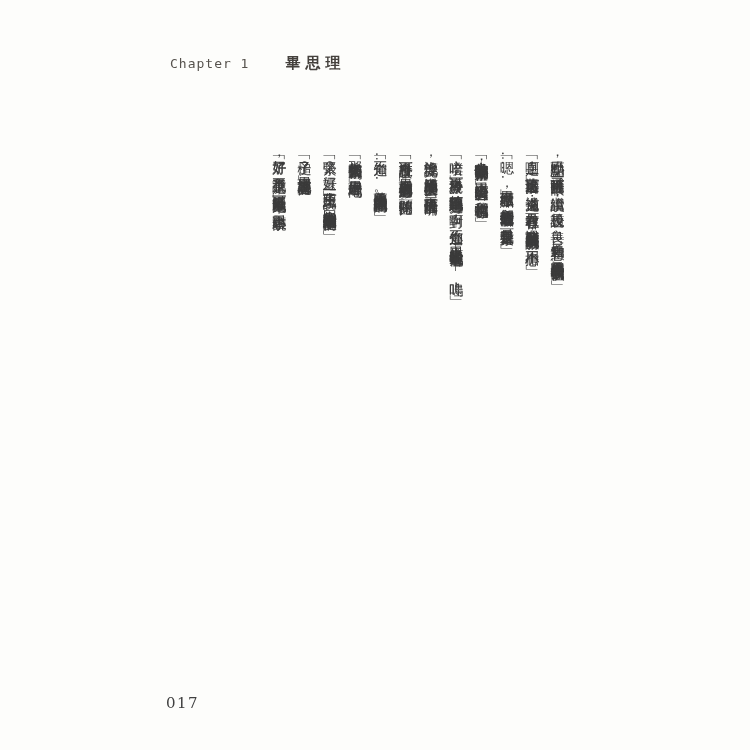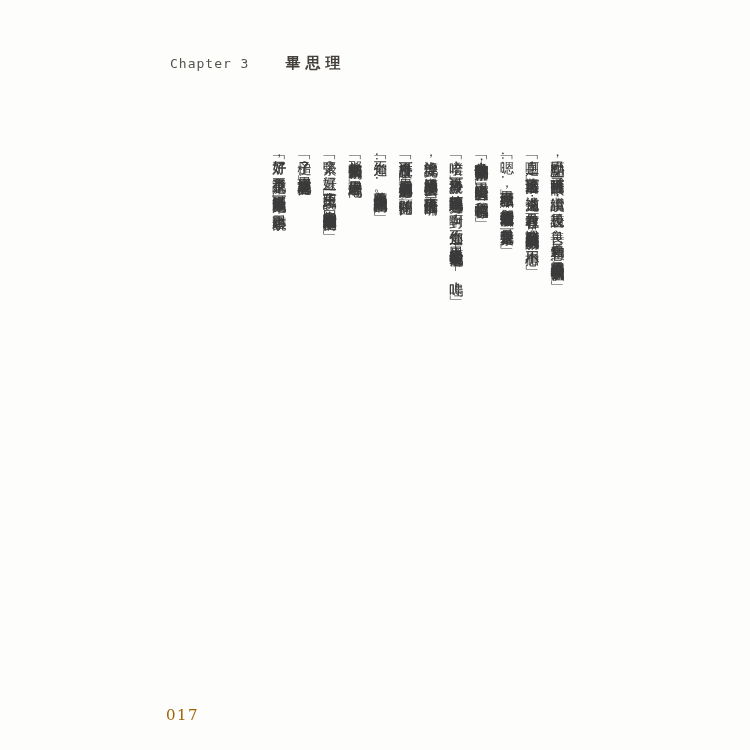--- a/index.html
+++ b/index.html
@@ -57,31 +57,30 @@
     padding: 0;
     text-indent: 2em;
   }
   .page-number {
     position: absolute;
     left: 166px;
     top: 694px;
     font-family: "DejaVu Serif", "Liberation Serif", serif;
     font-size: 15px;
     letter-spacing: 1.5px;
-    color: #a16207;
-    margin-top: 12px;
+    color: #404040;
   }
 </style>
 </head>
 <body>
 
 <div class="page">
 
   <div class="page-header">
-    <span class="chapter-label">Chapter 3</span><span class="chapter-title">畢思理</span>
+    <span class="chapter-label">Chapter 1</span><span class="chapter-title">畢思理</span>
   </div>
 
   <div class="page-text" lang="zh-Hant">
       <p lang="zh-Hant">小巴點點頭，瞪了掙扎的洛可可一眼，繼續說：「校長說過，善良、勇氣和智慧，才是勇士學園要教導我們的價值。」</p>
       <p lang="zh-Hant">「是啊！」蓋比一邊按著洛可可，一邊補充道：「而且有教官在，遇到什麼難題都可以向他們請教，不用擔心。」</p>
       <p lang="zh-Hant">「嗯……」畢思理微微點頭，卻仍然有些擔憂地皺著眉，「可是我還是會緊張。」</p>
       <p lang="zh-Hant">「大多數的小怪獸剛入學都會緊張，」小巴露出溫暖的笑容，「我們當初也一樣喔！」</p>
       <p lang="zh-Hant">「噗哈！」洛可可終於掙脫，笑嘻嘻地跑到畢思理旁邊，「對啊！你不知道，小巴第一天上學時是他爸爸硬拖著他——嗚哇！」</p>
       <p lang="zh-Hant">沒等他說完，滿臉通紅的小巴便撲上去，再次捂住了洛可可的嘴巴。</p>
       <p lang="zh-Hant">「洛可可在說什麼？」畢思理看著他們追逐的身影，轉頭問蓋比。</p>

